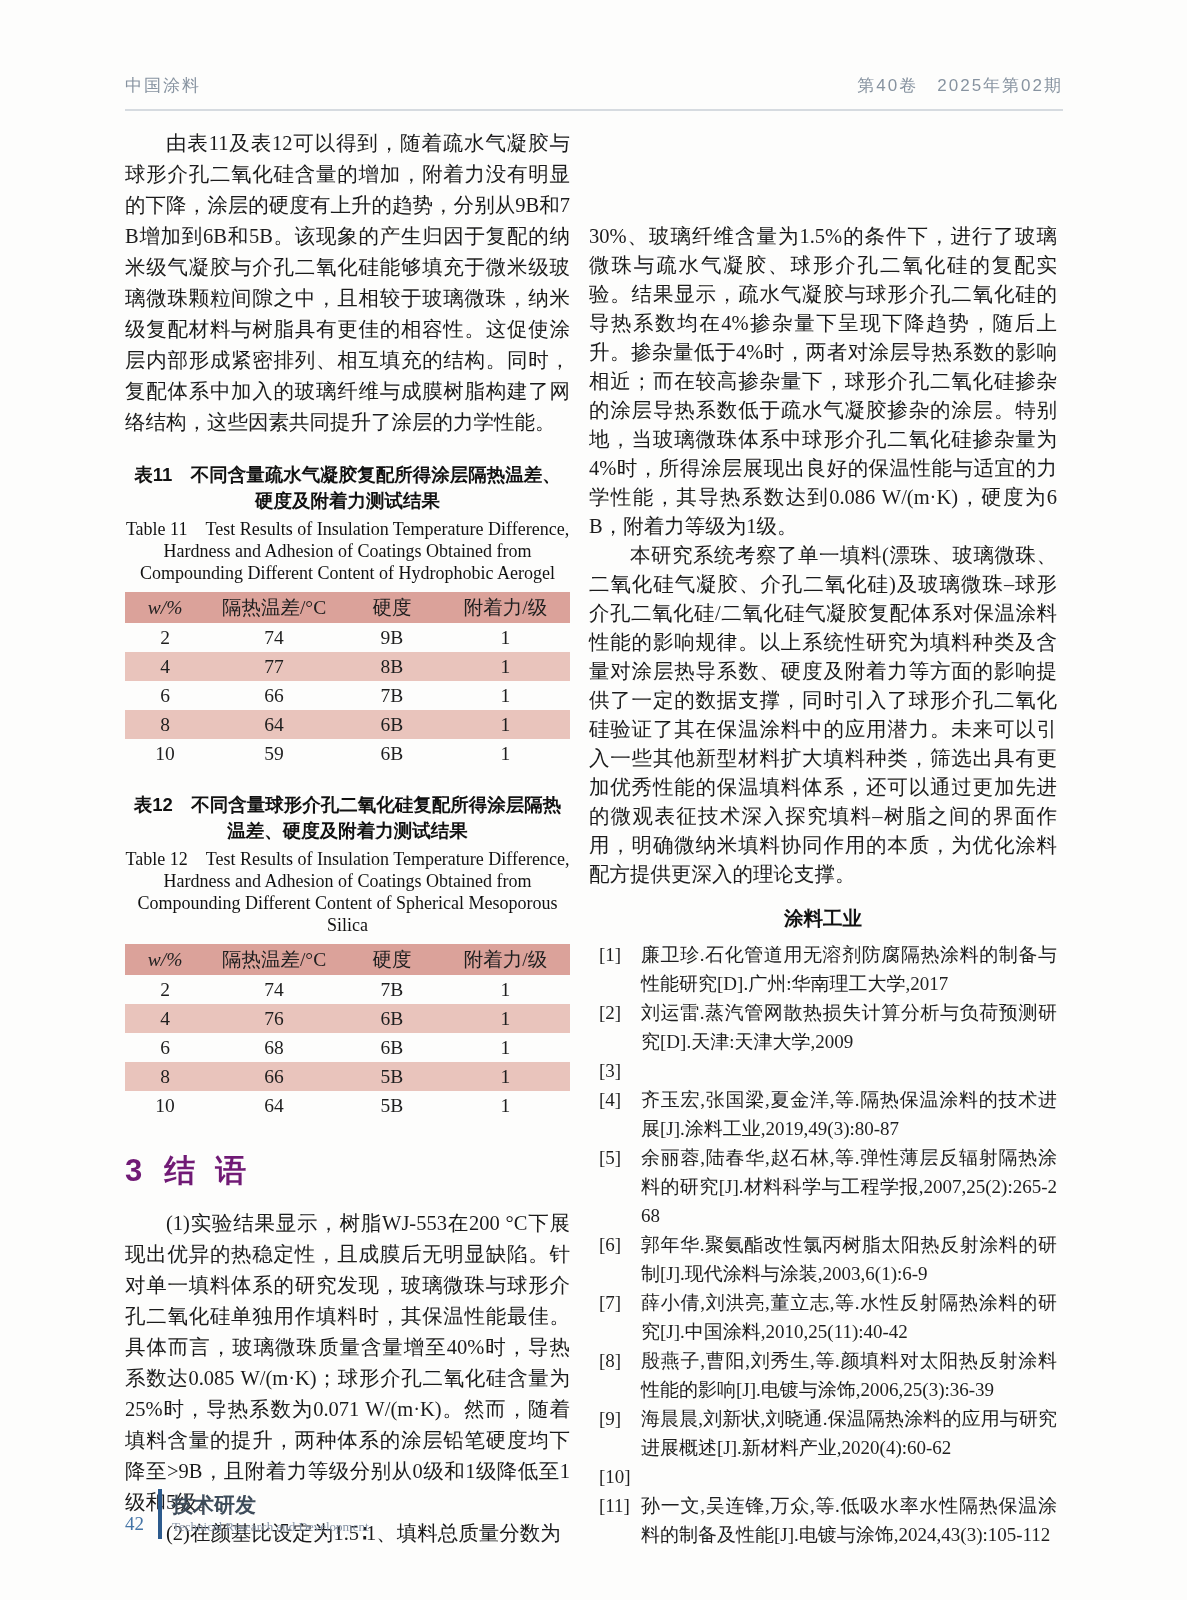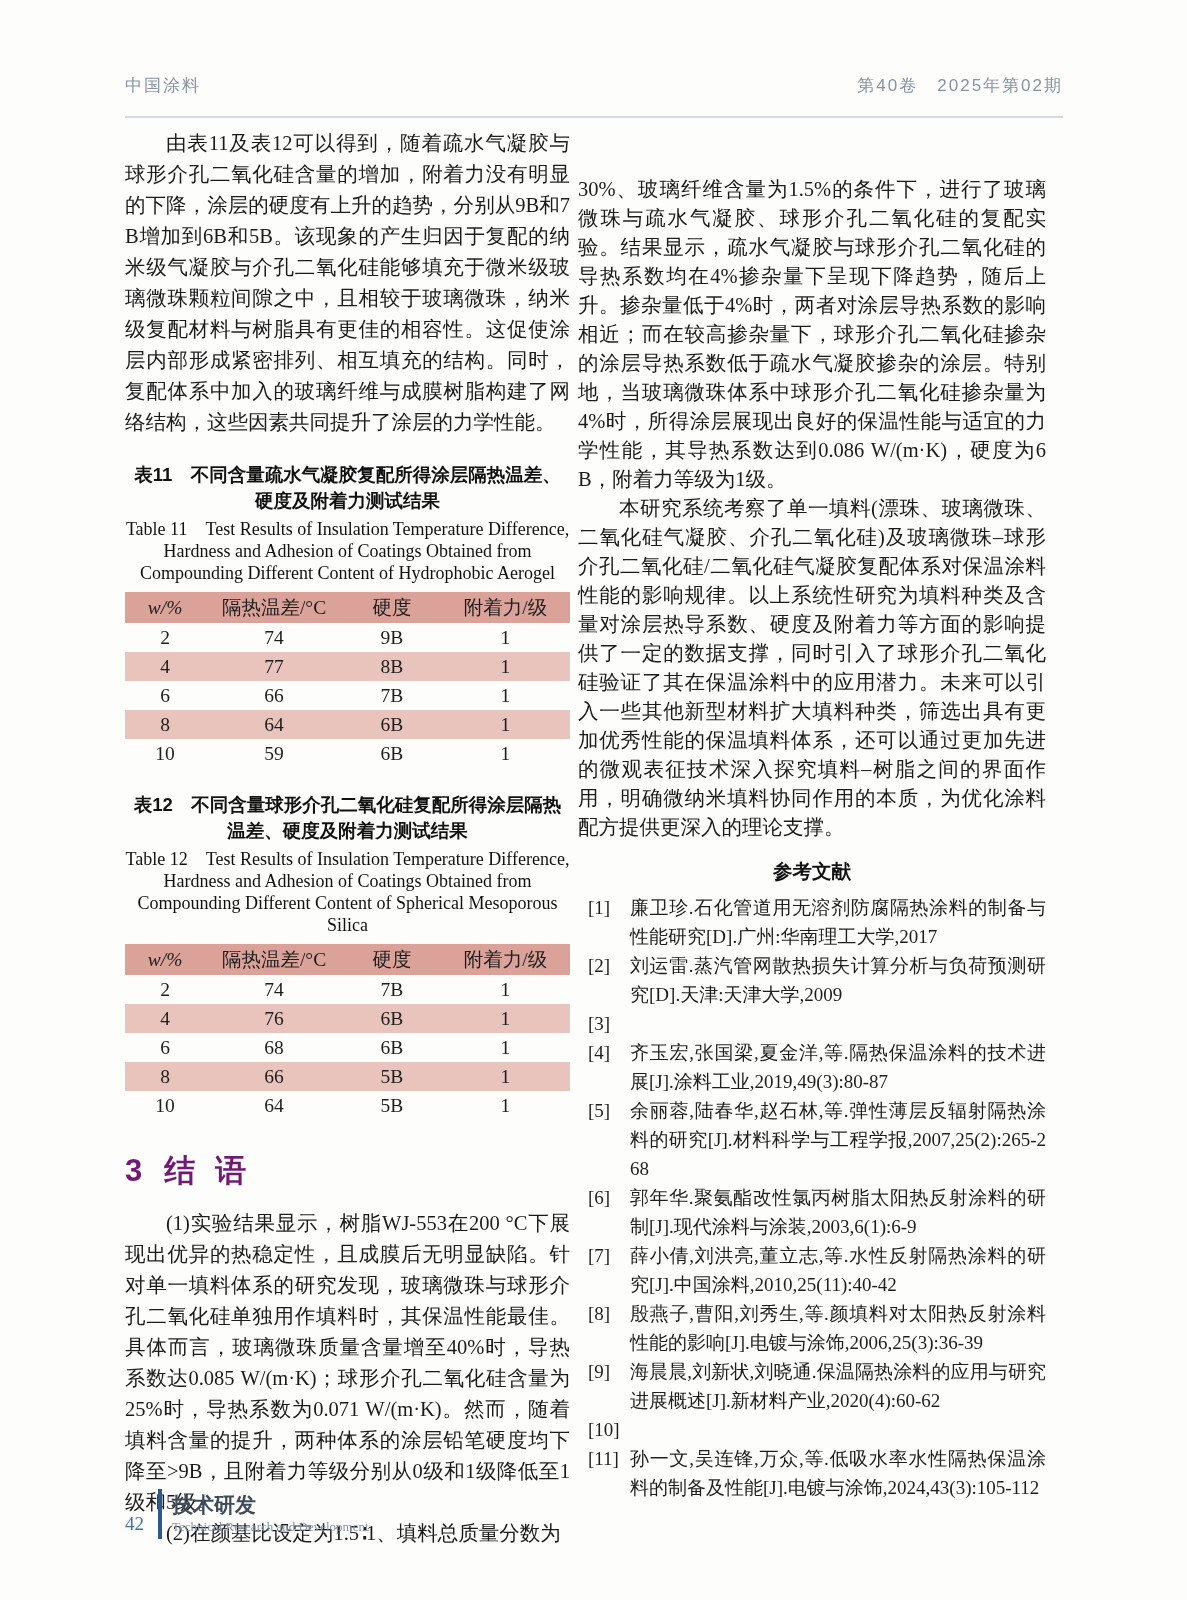--- a/index.html
+++ b/index.html
@@ -7,26 +7,26 @@
     position:relative; width:1187px; height:1600px; margin:0 auto;
     background:#fdfdfc; color:#1e1e1e; overflow:hidden;
     font-family:"Liberation Serif","DejaVu Serif",serif;
   }
   
   .page-header {
     position:absolute; left:125px; top:74px; width:938px;
     display:flex; justify-content:space-between; align-items:flex-end;
     font-family:"Liberation Sans","DejaVu Sans",sans-serif;
     font-size:17px; color:#8793a0; letter-spacing:2px;
-    padding-bottom:19px; border-bottom:2px solid #d6dbe0;
+    padding-bottom:12px; border-bottom:2px solid #d6dbe0;
   }
   
   .columns {
     position:absolute; left:125px; top:128px; width:938px;
-    display:flex; gap:8px; align-items:center;
+    display:flex; gap:19px; align-items:flex-end;
   }
   .col-left  { width:445px; }
   .col-right { width:468px; }
   .body-text {
     margin:0; font-size:20.5px; line-height:31px; text-align:justify;
     text-justify:inter-ideograph; word-break:break-all; color:#1b1b1b;
   }
   .col-right .body-text { line-height:29px; }
   .indent { text-indent:2em; }
   
@@ -211,21 +211,21 @@
 
       <p class="body-text indent">(1)实验结果显示，树脂WJ-553在200 °C下展现出优异的热稳定性，且成膜后无明显缺陷。针对单一填料体系的研究发现，玻璃微珠与球形介孔二氧化硅单独用作填料时，其保温性能最佳。具体而言，玻璃微珠质量含量增至40%时，导热系数达0.085 W/(m·K)；球形介孔二氧化硅含量为25%时，导热系数为0.071 W/(m·K)。然而，随着填料含量的提升，两种体系的涂层铅笔硬度均下降至&gt;9B，且附着力等级分别从0级和1级降低至1级和5级。</p>
       <p class="body-text indent">(2)在颜基比设定为1.5∶1、填料总质量分数为</p>
     </div>
 
     <div class="col-right">
 
       <p class="body-text">30%、玻璃纤维含量为1.5%的条件下，进行了玻璃微珠与疏水气凝胶、球形介孔二氧化硅的复配实验。结果显示，疏水气凝胶与球形介孔二氧化硅的导热系数均在4%掺杂量下呈现下降趋势，随后上升。掺杂量低于4%时，两者对涂层导热系数的影响相近；而在较高掺杂量下，球形介孔二氧化硅掺杂的涂层导热系数低于疏水气凝胶掺杂的涂层。特别地，当玻璃微珠体系中球形介孔二氧化硅掺杂量为4%时，所得涂层展现出良好的保温性能与适宜的力学性能，其导热系数达到0.086 W/(m·K)，硬度为6B，附着力等级为1级。</p>
       <p class="body-text indent">本研究系统考察了单一填料(漂珠、玻璃微珠、二氧化硅气凝胶、介孔二氧化硅)及玻璃微珠–球形介孔二氧化硅/二氧化硅气凝胶复配体系对保温涂料性能的影响规律。以上系统性研究为填料种类及含量对涂层热导系数、硬度及附着力等方面的影响提供了一定的数据支撑，同时引入了球形介孔二氧化硅验证了其在保温涂料中的应用潜力。未来可以引入一些其他新型材料扩大填料种类，筛选出具有更加优秀性能的保温填料体系，还可以通过更加先进的微观表征技术深入探究填料–树脂之间的界面作用，明确微纳米填料协同作用的本质，为优化涂料配方提供更深入的理论支撑。</p>
 
-      <div class="refs-title">参考文献</div>
+      <div class="refs-title">涂料工业</div>
 
       <div class="ref">
         <span class="ref-label">[1]</span>
         <span class="ref-text">廉卫珍.石化管道用无溶剂防腐隔热涂料的制备与性能研究[D].广州:华南理工大学,2017</span>
       </div>
       <div class="ref">
         <span class="ref-label">[2]</span>
         <span class="ref-text">刘运雷.蒸汽管网散热损失计算分析与负荷预测研究[D].天津:天津大学,2009</span>
       </div>
       <div class="ref">

